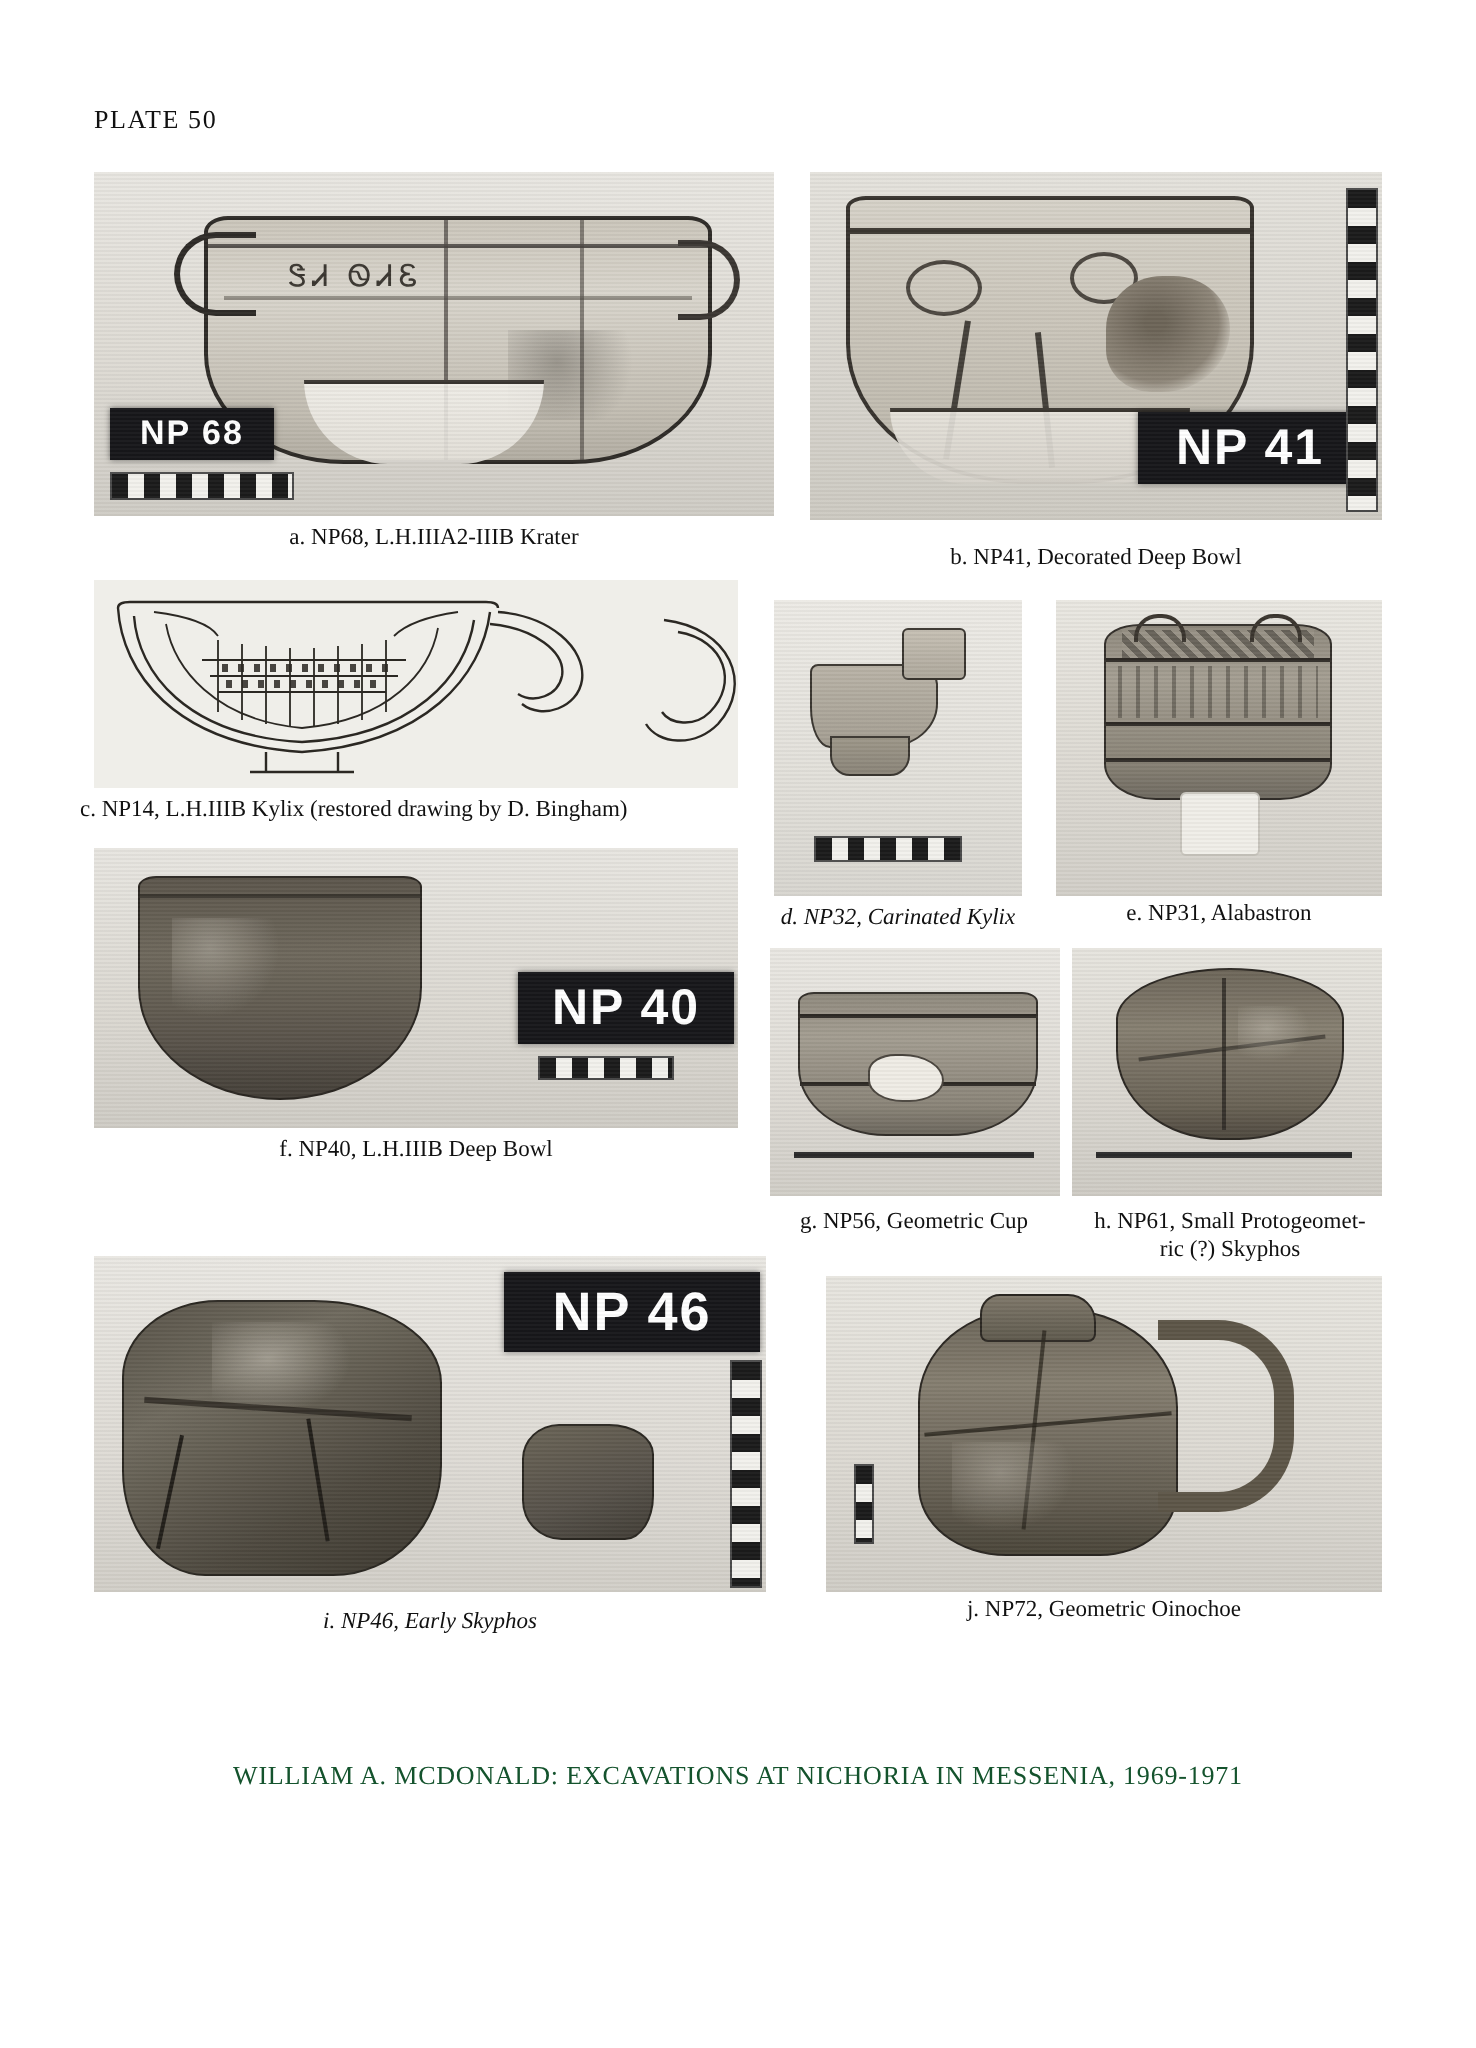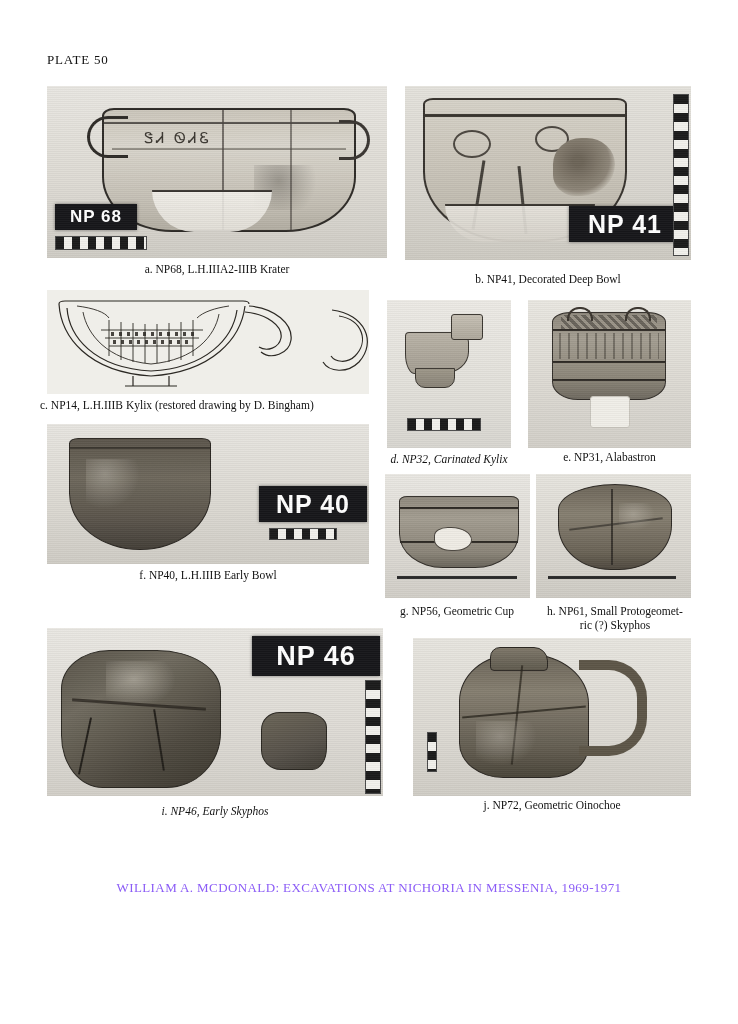--- a/index.html
+++ b/index.html
@@ -93,21 +93,21 @@
 
   .footer {
     position: absolute;
     left: 0;
     right: 0;
     top: 880px;
     text-align: center;
     font-family: "Liberation Serif", serif;
     font-size: 13px;
     letter-spacing: 0.4px;
-    color: #8b5cf6;
+    color: #14532d;
   }
 </style>
 </head>
 <body>
 
 <div class="page">
 
   <div class="plate-header">PLATE  50</div>
 
   <div class="photo" style="left:47px; top:86px; width:340px; height:172px;
@@ -260,21 +260,21 @@
                 border:1px solid #2a2621;
                 border-radius:10px 10px 78px 78px / 6px 6px 62px 62px;">
       <div style="position:absolute; left:0; right:0; top:8px; height:2px; background:#2d2924; opacity:.7;"></div>
       <div style="position:absolute; left:16px; top:20px; width:54px; height:50px;
                   background:radial-gradient(ellipse at 35% 30%, rgba(220,216,206,.35), rgba(220,216,206,0) 70%);"></div>
     </div>
     <div class="plaque" style="left:212px; top:62px; width:108px; height:36px; font-size:25px;">NP 40</div>
     <div class="scale-h" style="left:222px; top:104px; width:66px; height:10px;"></div>
     <div class="grain"></div>
   </div>
-  <div class="caption" style="left:47px; top:568px; width:322px;">f.  NP40, L.H.IIIB Early Bowl</div>
+  <div class="caption" style="left:47px; top:568px; width:322px;">f.  NP40, L.H.IIIB Deep Bowl</div>
 
   <div class="photo" style="left:385px; top:474px; width:145px; height:124px;
               background:linear-gradient(180deg,#e9e7e2 0%,#dddad4 60%,#d1cec7 100%);">
     <div class="vessel" style="left:14px; top:22px; width:118px; height:70px;
                 background:linear-gradient(180deg,#8f897d 0%,#a39d91 30%,#8a8478 80%,#6b665c 100%);
                 border:1px solid #332f2a;
                 border-radius:8px 8px 44px 44px / 5px 5px 34px 34px;">
       <div style="position:absolute; left:0; right:0; top:10px; height:2px; background:#2e2a25;"></div>
       <div style="position:absolute; left:0; right:0; top:44px; height:2px; background:#2e2a25;"></div>
       <div style="position:absolute; left:34px; top:30px; width:36px; height:22px;

